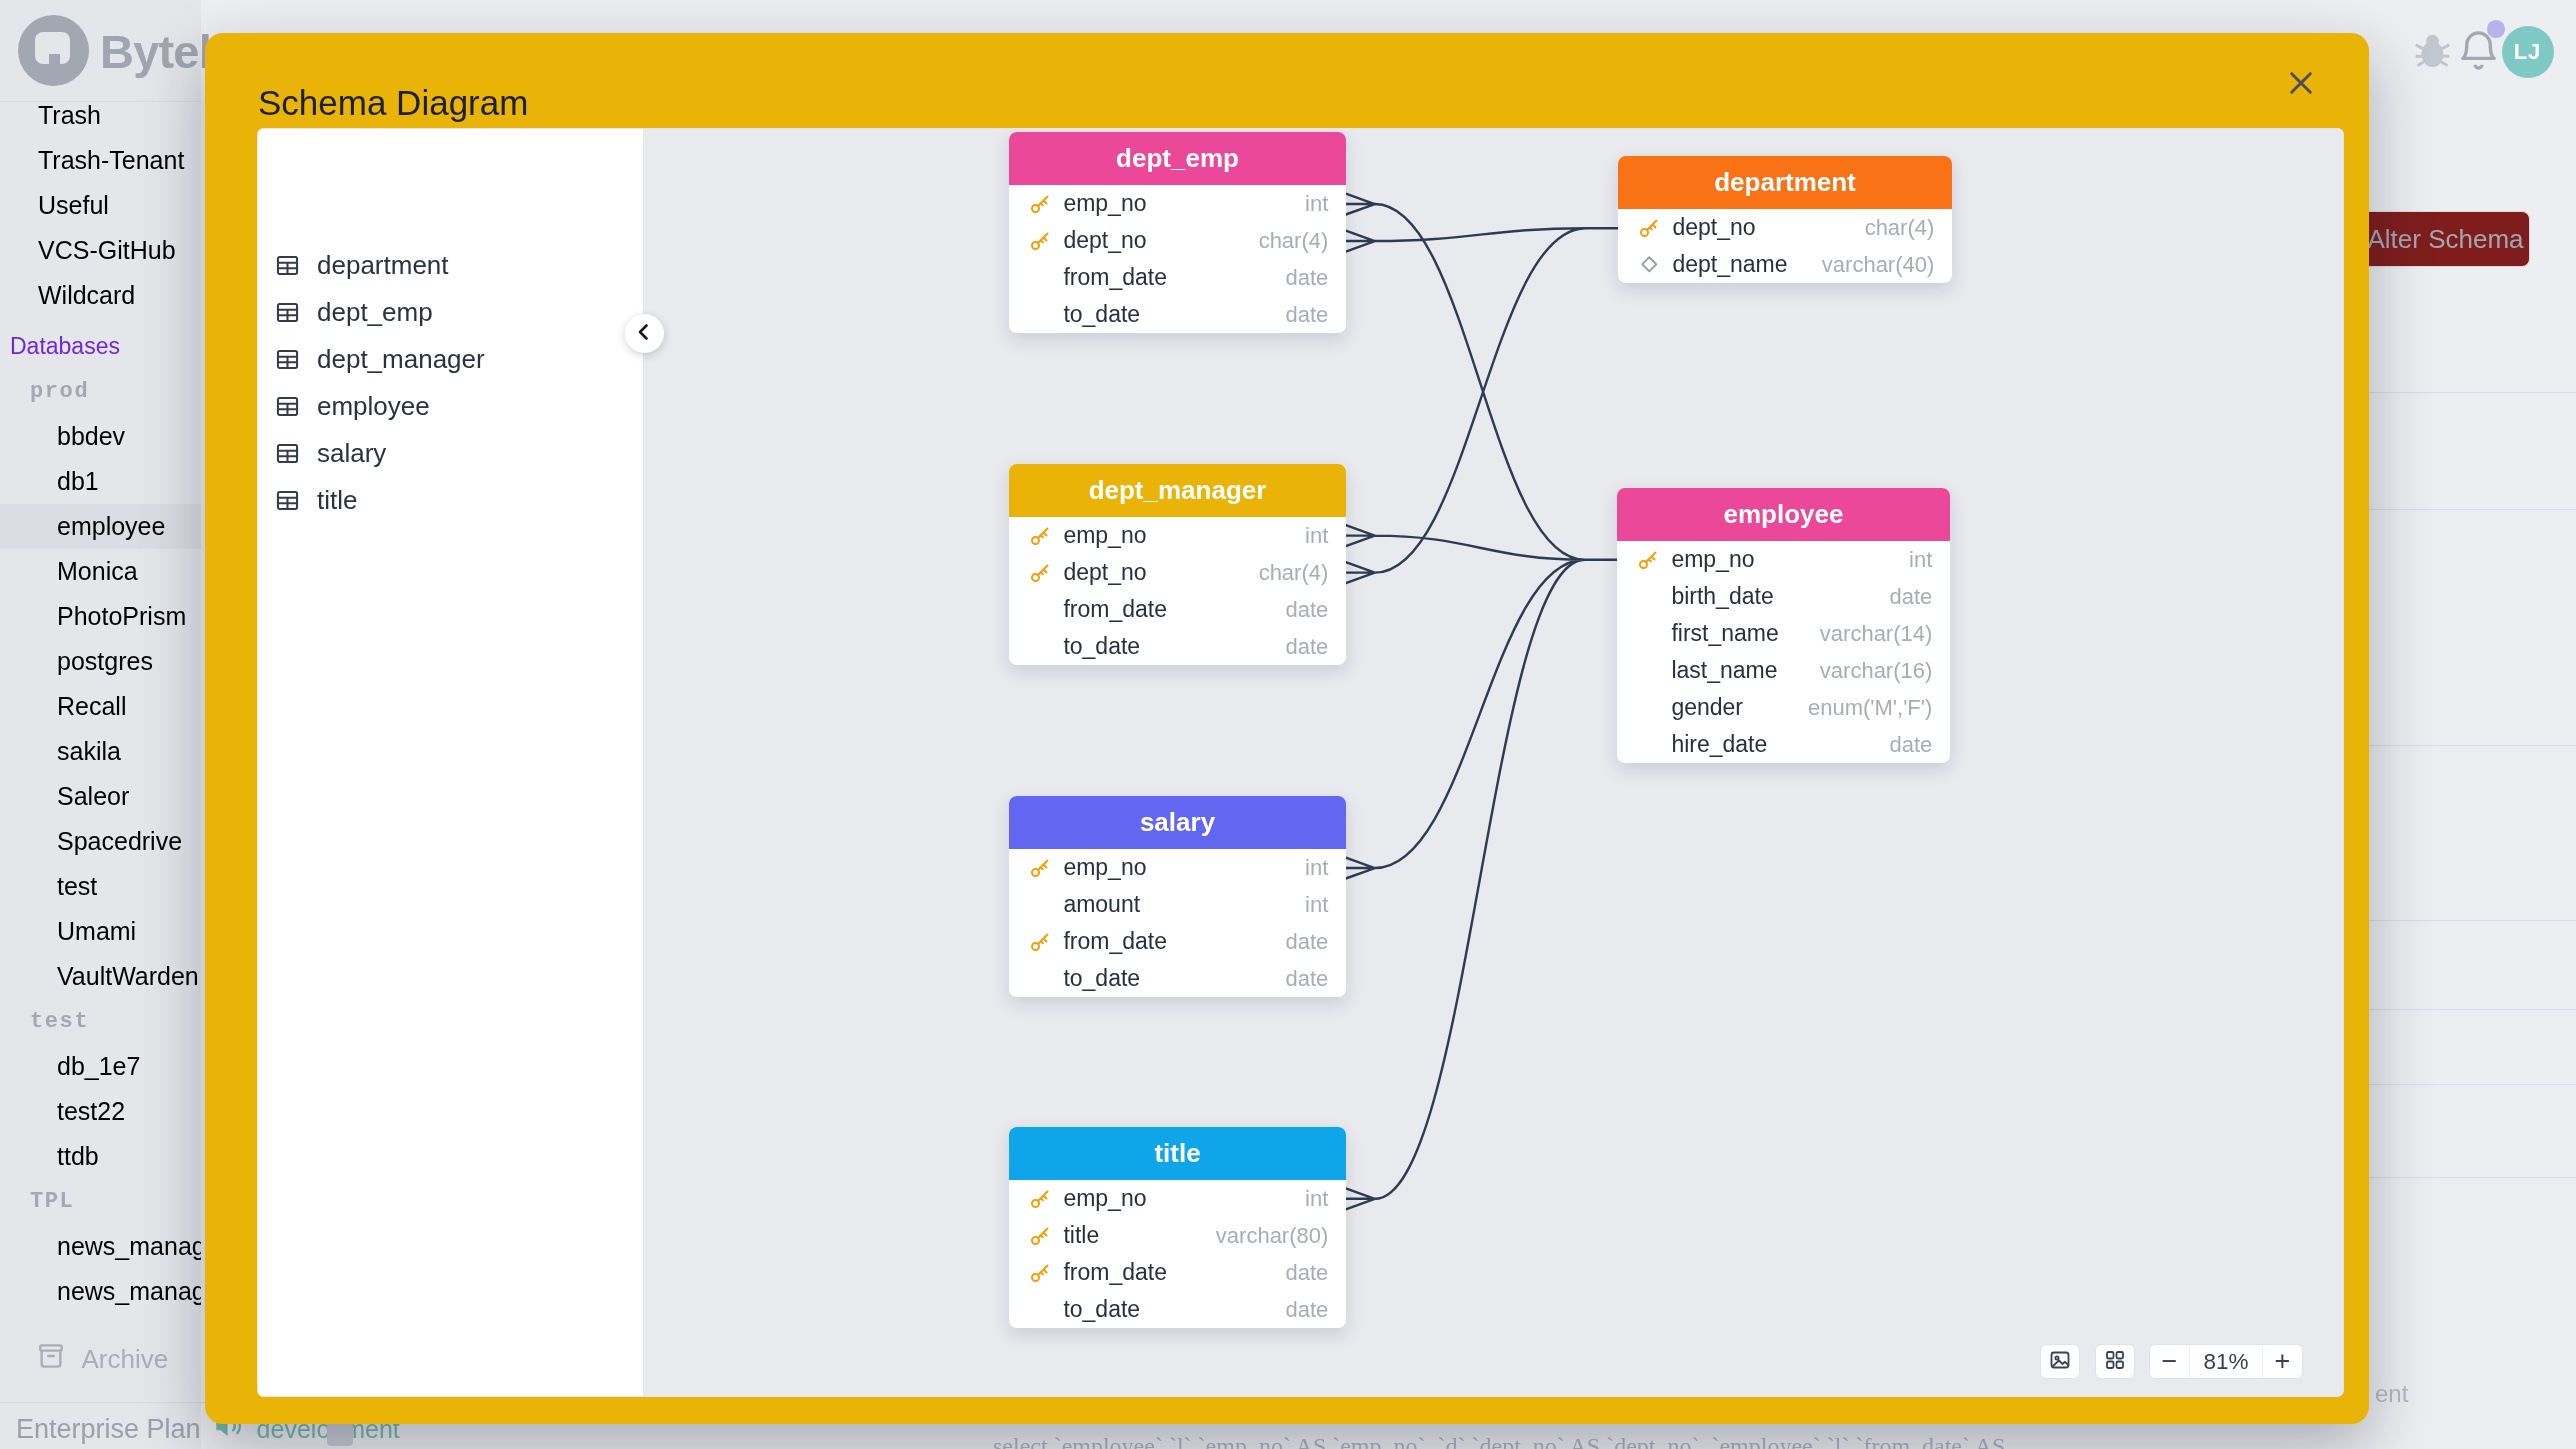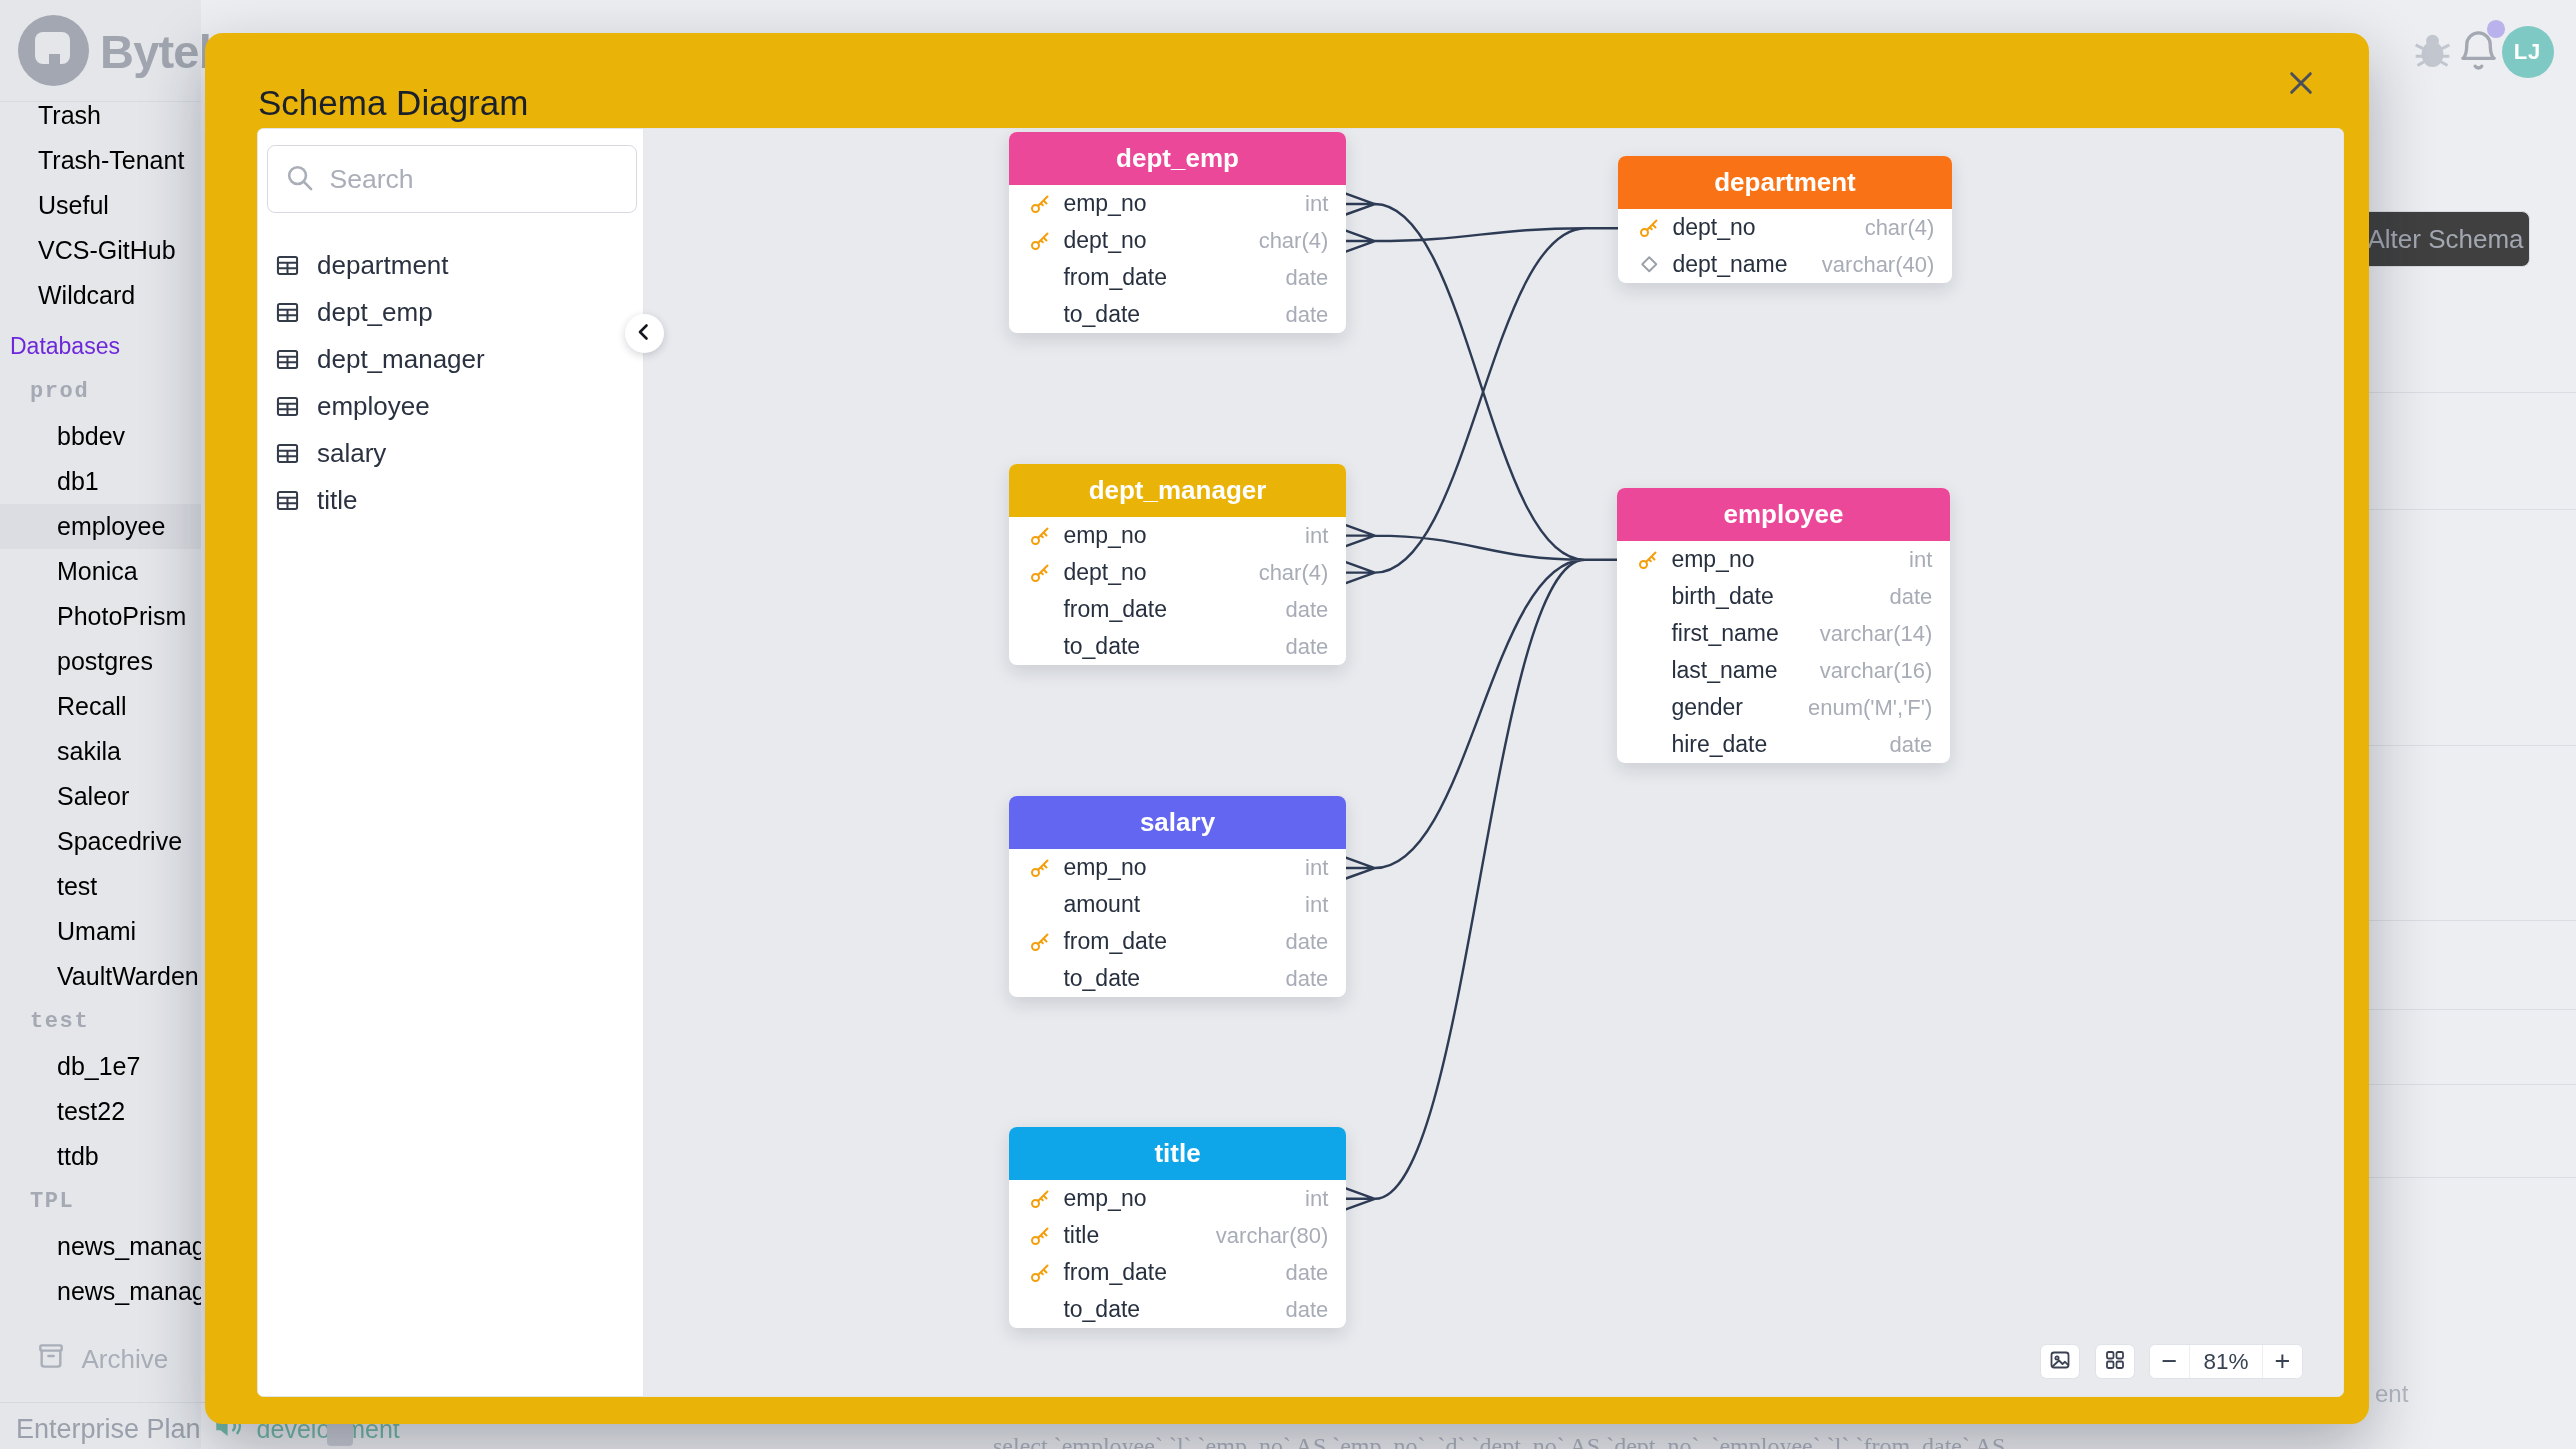--- a/index.html
+++ b/index.html
@@ -23,21 +23,21 @@
   .srow.db { padding-left:57px; }
   .srow.selected { background:#DBDDE2; }
   .archive-row { position:absolute; left:0; top:1336px; width:201px; height:47px; display:flex; align-items:center; padding-left:35px; gap:14.5px; color:#A9AEB9; font-size:26px; }
   .bottom-divider { position:absolute; left:0; top:1402px; width:206px; height:0.8px; background:#D6D9DE; }
   .plan-row { position:absolute; left:16px; top:1409px; height:40px; display:flex; align-items:center; gap:11px; font-size:27px; color:#9BA1AC; white-space:nowrap; }
   .env-badge { color:#74BAA9; font-size:25px; }
   .scroll-thumb { position:absolute; left:327px; top:1401px; width:26px; height:45px; background:#C9CCD3; border-radius:4px; }
 
   .content-bg { position:absolute; left:201px; top:0; width:2375px; height:1449px; background:#EDEEF1; }
   .strip-line { position:absolute; left:2363px; width:213px; height:0; border-top:0.8px solid #DADDE3; }
-  .alter-schema-btn { position:absolute; left:2361px; top:211px; width:169px; height:56px; background:#404040; border:0.8px solid #D7DAE0; border-radius:8px; color:#A2A7B2; font-size:26px; display:flex; align-items:center; justify-content:center; white-space:nowrap; }
+  .alter-schema-btn { position:absolute; left:2361px; top:211px; width:169px; height:56px; background:#7f1d1d; border:0.8px solid #D7DAE0; border-radius:8px; color:#A2A7B2; font-size:26px; display:flex; align-items:center; justify-content:center; white-space:nowrap; }
   .sql-line { position:absolute; left:993px; top:1433px; width:1530px; height:16px; overflow:hidden; font-family:Liberation Serif, serif; font-size:24px; color:#AEB3BD; white-space:nowrap; }
   .bg-fragment { position:absolute; left:2375px; top:1380px; font-size:24px; color:#B3B8C2; }
 
   .top-icons { position:absolute; right:22.5px; top:22.5px; height:58px; display:flex; align-items:center; }
   .avatar { width:52px; height:52px; border-radius:50%; background:#7FC9C5; color:#FFFFFF; font-size:22px; font-weight:700; display:flex; align-items:center; justify-content:center; letter-spacing:0.8px; }
   .bell-wrap { position:relative; }
   .bell-dot { position:absolute; right:-3.2px; top:-6.4px; width:17.7px; height:17.7px; border-radius:50%; background:#B9B2EC; }
 
   
   .modal { position:absolute; left:205px; top:33px; width:2164px; height:1391px; background:#eab308; border-radius:17.7px; box-shadow:0 24px 64px rgba(15,23,42,.30); z-index:10; }
@@ -173,29 +173,20 @@
 <div class="modal">
   <div class="modal-title">Schema Diagram</div>
   <button class="modal-close" aria-label="close">
     <svg width="32" height="32" viewBox="0 0 24 24" fill="none" stroke="#4A4F59" stroke-width="2.2" stroke-linecap="round">
       <path d="M5 5 L19 19 M19 5 L5 19"></path>
     </svg>
   </button>
 
   <div class="modal-body">
     <div class="left-panel">
-      <div class="search-box">
-        <span>
-          <svg width="31" height="31" viewBox="0 0 24 24" fill="none" stroke="#A9AEB8" stroke-width="2" stroke-linecap="round">
-            <circle cx="10.5" cy="10.5" r="6.5"></circle>
-              <path d="M15.5 15.5 L21 21"></path>
-          </svg>
-        </span>
-        <input value="" placeholder="Search" style="">
-      </div>
       <div class="tbl-list" id="tbl-list">
           <div class="tbl-item">
             <span class="ficon">
               <svg width="27" height="27" viewBox="0 0 24 24" fill="none" stroke="#343B49" stroke-width="1.8">
                 <rect x="3.5" y="4.5" width="17" height="15" rx="1.5"></rect>
                 <path d="M3.5 9.5 h17 M3.5 14.5 h17 M12 9.5 v10"></path>
               </svg>
             </span>
             <span>department</span>
           </div>

